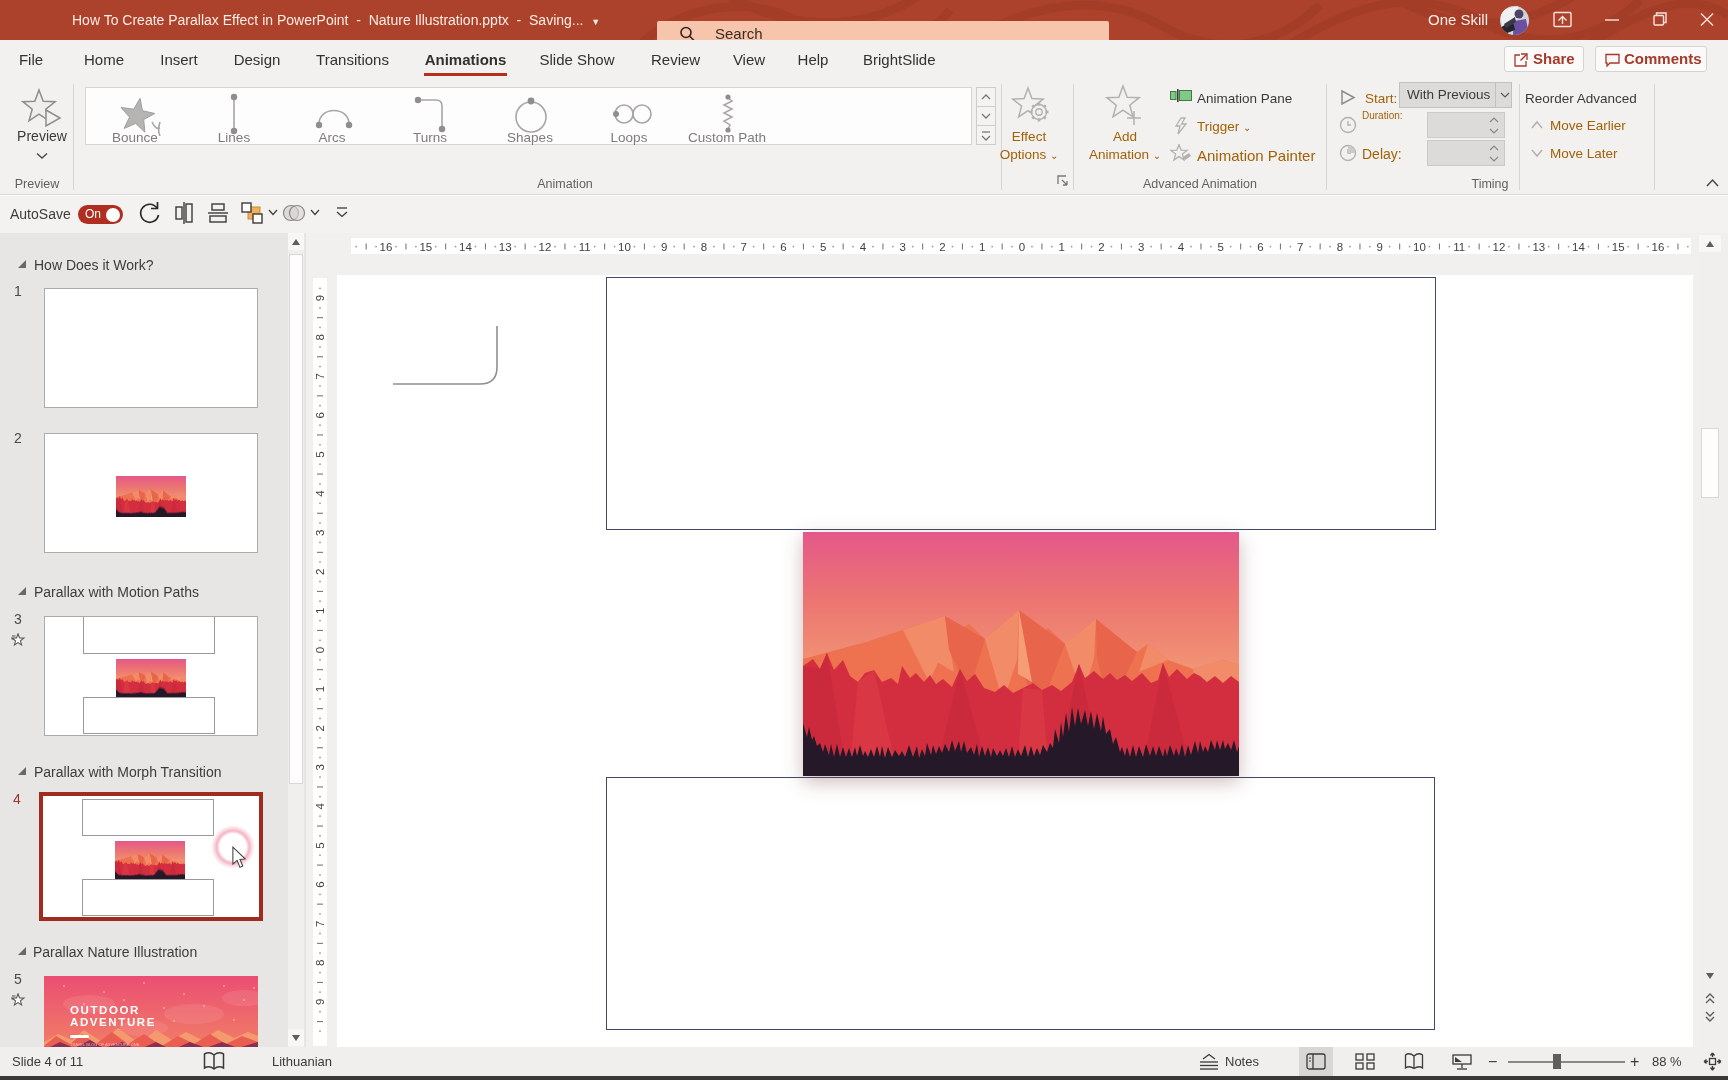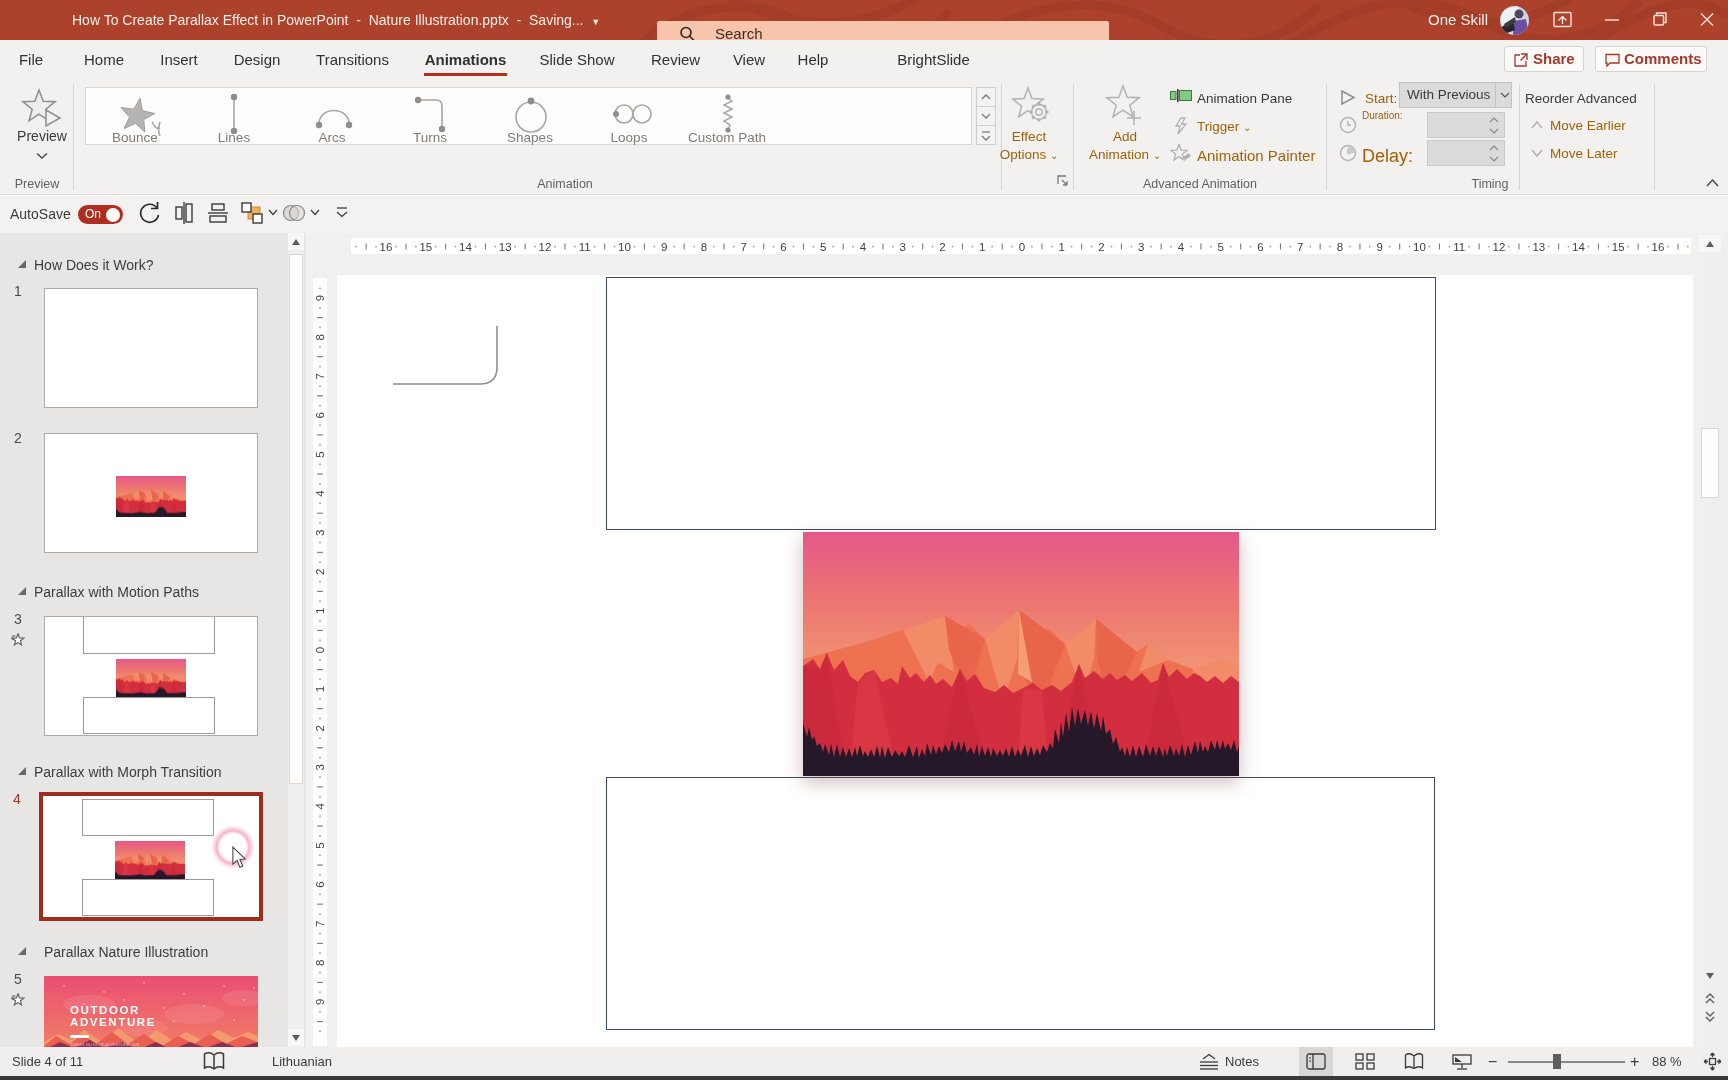--- a/index.html
+++ b/index.html
@@ -111,21 +111,21 @@
 <div class="menu-item" style="left:82px;width:44px;text-align:center;">Home</div>
 <div class="menu-item" style="left:159px;width:40px;text-align:center;">Insert</div>
 <div class="menu-item" style="left:233px;width:48px;text-align:center;">Design</div>
 <div class="menu-item" style="left:315px;width:75px;text-align:center;">Transitions</div>
 <div class="menu-item" style="left:422px;width:87px;text-align:center;font-weight:bold;">Animations</div>
 <div class="abs" style="left:424px;top:33px;width:83px;height:3px;background:#b5301c"></div>
 <div class="menu-item" style="left:539px;width:76px;text-align:center;">Slide Show</div>
 <div class="menu-item" style="left:651px;width:48px;text-align:center;">Review</div>
 <div class="menu-item" style="left:732px;width:34px;text-align:center;">View</div>
 <div class="menu-item" style="left:797px;width:32px;text-align:center;">Help</div>
-<div class="menu-item" style="left:892px;width:83px;text-align:center;">BrightSlide</div>
+<div class="menu-item" style="left:863px;width:83px;text-align:left;">BrightSlide</div>
 <div class="abs" style="left:1504px;top:6px;width:80px;height:26px;background:#fbfaf9;border:1px solid #d6d4d2;border-radius:3px">
 <svg class="abs" style="left:8px;top:5px" width="16" height="16" viewBox="0 0 16 16">
           <g fill="none" stroke="#a43a2c" stroke-width="1.3">
             <path d="M7,3 L2,3 L2,14 L13,14 L13,9"></path>
             <path d="M8,2 L14,2 L14,8"></path>
             <path d="M14,2 L7.5,8.5"></path>
           </g>
         </svg>
 <div class="abs" style="left:28px;top:0;height:24px;line-height:24px;font-size:15px;font-weight:bold;color:#a43a2c">Share</div>
       </div>
@@ -270,21 +270,21 @@
         <svg style="position:absolute;left:60px;top:3px" width="12" height="20" viewBox="0 0 12 20">
           <path d="M2,6 L6,2 L10,6" fill="none" stroke="#8a8886" stroke-width="1.2"></path>
           <path d="M2,13 L6,17 L10,13" fill="none" stroke="#8a8886" stroke-width="1.2"></path>
         </svg>
       </div>
 <svg class="abs" style="left:1339px;top:64px" width="18" height="18" viewBox="0 0 18 18">
         <circle cx="9" cy="9" r="7.5" fill="none" stroke="#b3b1af" stroke-width="1.4"></circle>
         <path d="M9,5 L9,9 L12,9" fill="none" stroke="#b3b1af" stroke-width="1.4"></path>
         <path d="M9,1.5 A7.5,7.5 0 0 1 16.5,9 L9,9 Z" fill="#cccac8"></path>
       </svg>
-<div class="abs graytxt" style="left:1362px;top:66px;font-size:18px">Delay:</div>
+<div class="abs graytxt" style="left:1362px;top:66px;font-size:14px">Delay:</div>
 <div class="spinner" style="left:1427px;top:60px;width:78px;height:26px">
         <svg style="position:absolute;left:60px;top:3px" width="12" height="20" viewBox="0 0 12 20">
           <path d="M2,6 L6,2 L10,6" fill="none" stroke="#8a8886" stroke-width="1.2"></path>
           <path d="M2,13 L6,17 L10,13" fill="none" stroke="#8a8886" stroke-width="1.2"></path>
         </svg>
       </div>
 <div class="rdivider" style="left:1519px"></div>
 <div class="abs darktxt" style="left:1525px;top:11px;font-size:13.5px">Reorder Advanced</div>
 <svg class="abs" style="left:1530px;top:40px" width="14" height="10" viewBox="0 0 14 10">
         <path d="M2,8 L7,2 L12,8" fill="none" stroke="#b3b1af" stroke-width="1.5"></path>
@@ -384,21 +384,21 @@
 <div class="abs" style="left:39px;top:83px;width:132px;height:37px;background:#fff;border:1px solid #9a9a9a"></div>
 </div>
       </div>
 <div class="abs" style="left:210px;top:591px;width:46px;height:46px;border-radius:50%;background:radial-gradient(circle, rgba(255,255,255,0) 40%, rgba(243,173,190,0.9) 50%, rgba(246,195,207,0.45) 60%, rgba(255,255,255,0) 68%)"></div>
 <svg class="abs" style="left:231px;top:613px" width="16" height="23" viewBox="0 0 17 24">
         <path d="M2,1 L2,19 L6.5,15 L9.5,22.5 L12.5,21 L9.5,14 L15,13.5 Z" fill="#fff" stroke="#3c3c3c" stroke-width="1.1"></path>
       </svg>
 <svg class="abs" style="left:17px;top:713px" width="10" height="10" viewBox="0 0 10 10">
         <path d="M9,1 L9,9 L1,9 Z" fill="#6a6867"></path>
       </svg>
-      <div class="sechead" style="left:44px;top:711px">Parallax Nature Illustration</div>
+      <div class="sechead" style="left:33px;top:711px">Parallax Nature Illustration</div>
 <div class="slidenum" style="left:14px;top:738px">5</div>
 <svg class="abs" style="left:11px;top:760px" width="15" height="15" viewBox="0 0 15 15">
         <path d="M7.0,0.8 L8.5,4.9 L12.9,5.1 L9.5,7.8 L10.6,12.0 L7.0,9.6 L3.4,12.0 L4.5,7.8 L1.1,5.1 L5.5,4.9 Z" fill="#fdfdfd" stroke="#5f5d5c" stroke-width="1.1"></path>
         <line x1="1" y1="3" x2="4.5" y2="3" stroke="#5f5d5c" stroke-width="1.1"></line>
         <line x1="0.5" y1="6" x2="3" y2="6" stroke="#5f5d5c" stroke-width="1.1"></line>
       </svg>
 <div class="thumb" style="left:44px;top:743px;width:214px;height:120px;overflow:hidden;border:none">
 <svg width="214" height="120" viewBox="0 0 214 120">
 <defs>
             <linearGradient id="adv" x1="0" y1="0" x2="0" y2="1">

